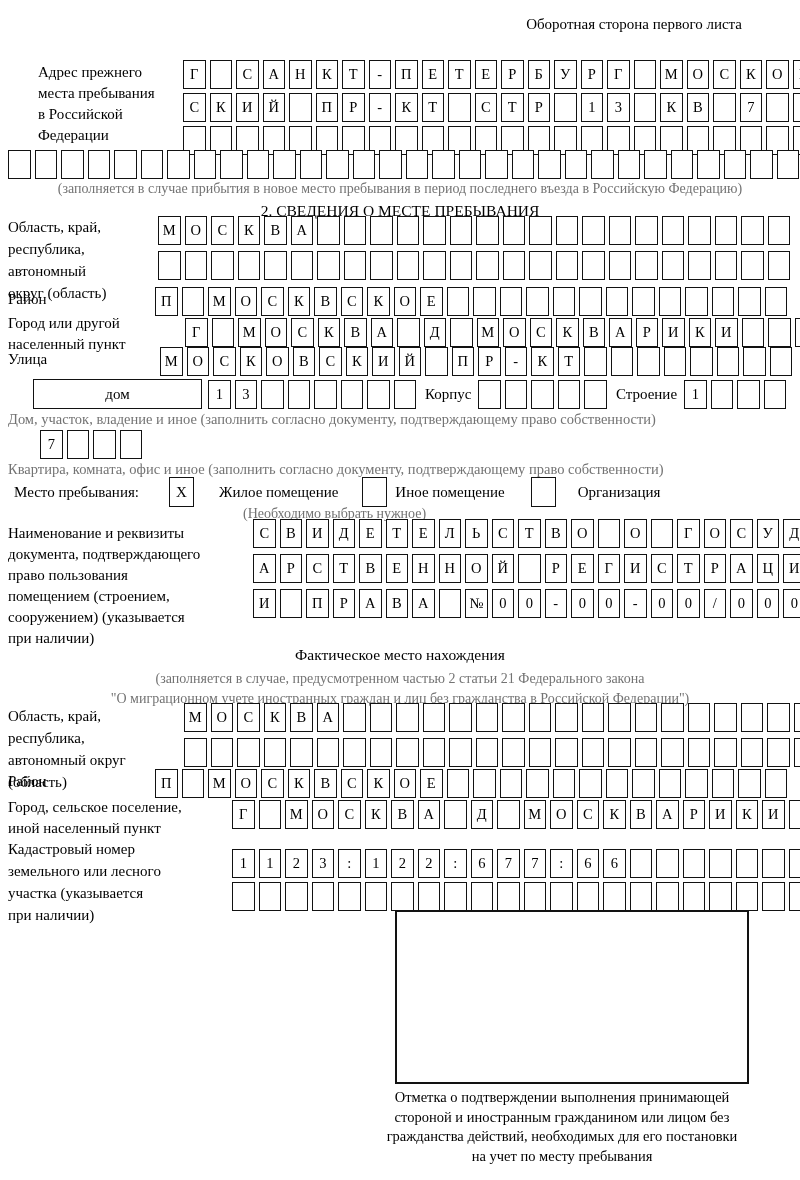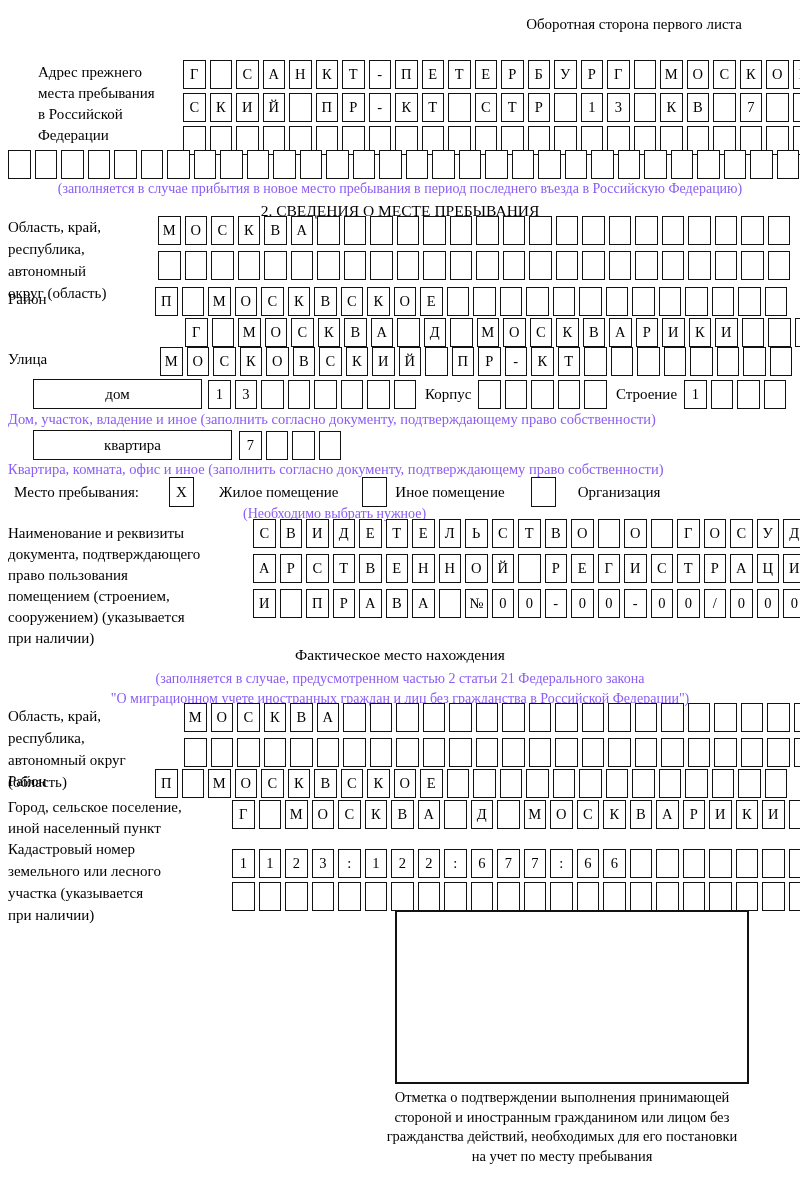--- a/index.html
+++ b/index.html
@@ -4,21 +4,21 @@
 <style>
   html,body{margin:0;padding:0}
   body{width:800px;height:1180px;background:#ffffff;color:#000;
        font-family:"Liberation Serif","DejaVu Serif",serif;font-size:15px;}
   .page{position:relative;width:800px;height:1180px;overflow:hidden;background:#fff}
   .abs{position:absolute}
   .center{left:0;width:800px;text-align:center}
   .bold{font-weight:normal}
   .label{white-space:pre-line;line-height:21px}
   .lh22{line-height:22px}
-  .note{font-size:14px;color:#8b5cf6}
+  .note{font-size:14px;color:#737373}
   .cellrow{display:flex;gap:4px}
   .rows{display:flex;flex-direction:column;gap:6px}
   .rows.tight{gap:4px}
   .cell{flex:none;width:20.5px;height:27px;border:1.7px solid #121212;
         display:flex;align-items:center;justify-content:center;
         font-size:14.5px;line-height:1;background:#fff}
   .checkbox .cell{width:23px;height:28px;font-size:15px}
   .inlinerow{display:flex;align-items:center}
   .fieldbox{border:1.7px solid #121212;height:28px;display:flex;
             align-items:center;justify-content:center;flex:none;background:#fff}
@@ -231,20 +231,22 @@
       <span class="cell"></span>
       <span class="cell"></span>
       <span class="cell"></span>
       <span class="cell"></span>
       <span class="cell"></span>
       <span class="cell"></span>
       <span class="cell"></span>
       <span class="cell"></span>
     </div>
 
+  <div class="abs label" style="top:313px;left:8px;width:170px">Город или другой
+населенный пункт</div>
   <div class="abs cellrow" style="top:318px;left:185px">
       <span class="cell">Г</span>
       <span class="cell"></span>
       <span class="cell">М</span>
       <span class="cell">О</span>
       <span class="cell">С</span>
       <span class="cell">К</span>
       <span class="cell">В</span>
       <span class="cell">А</span>
       <span class="cell"></span>
@@ -317,21 +319,20 @@
     <div class="cellrow">
         <span class="cell">1</span>
         <span class="cell"></span>
         <span class="cell"></span>
         <span class="cell"></span>
       </div>
   </div>
   <div class="abs note" style="top:411px;left:8px;font-size:14.5px">Дом, участок, владение и иное (заполнить согласно документу, подтверждающему право собственности)</div>
 
   <div class="abs inlinerow" style="top:430px;left:33px">
-    <div class="fieldbox" style="width:197px">квартира</div>
     <div class="cellrow" style="margin-left:7px">
         <span class="cell">7</span>
         <span class="cell"></span>
         <span class="cell"></span>
         <span class="cell"></span>
       </div>
   </div>
   <div class="abs note" style="top:461px;left:8px;font-size:14.5px">Квартира, комната, офис и иное (заполнить согласно документу, подтверждающему право собственности)</div>
 
   <div class="abs inlinerow" style="top:477px;left:14px">

